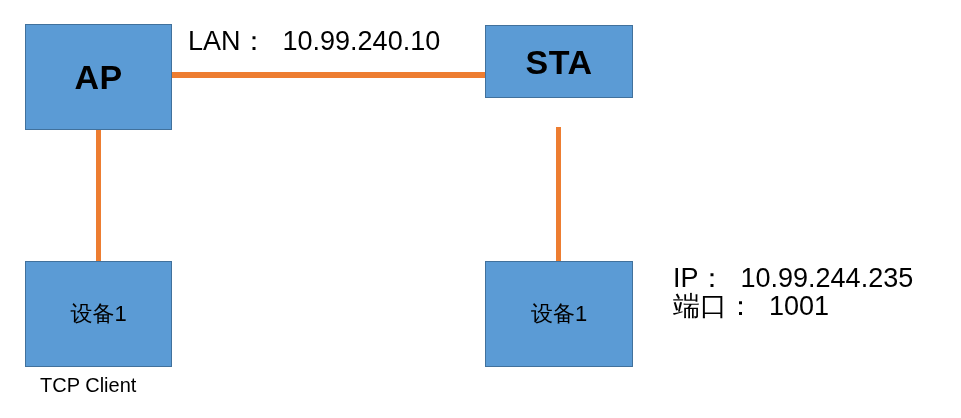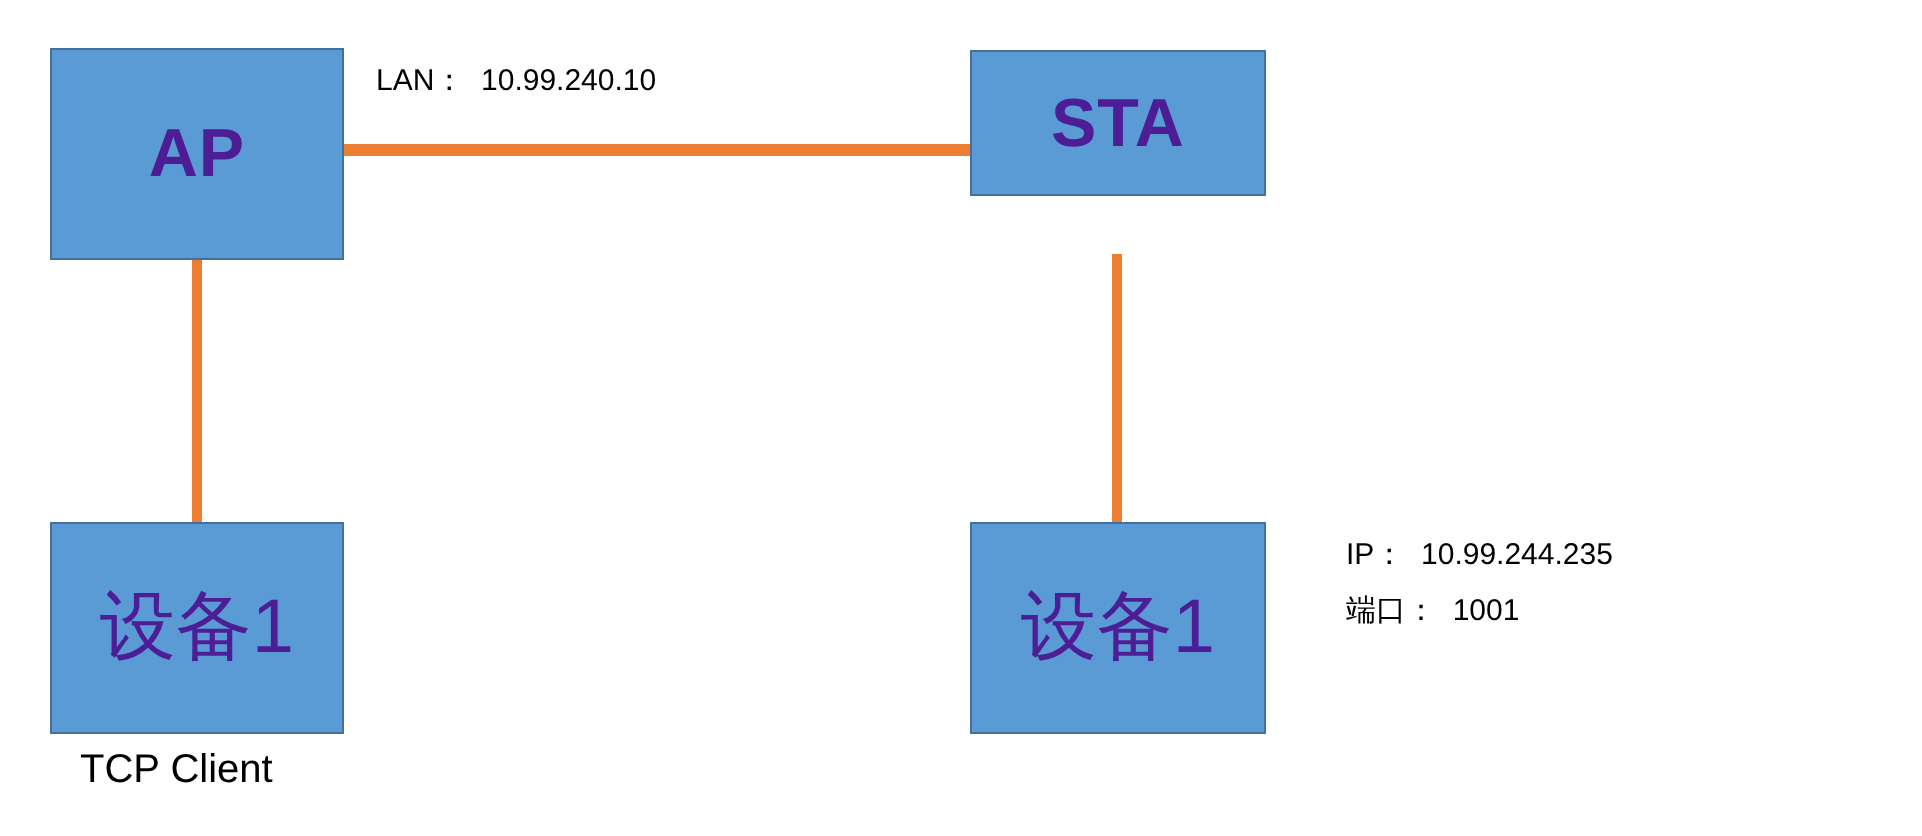--- a/index.html
+++ b/index.html
@@ -23,32 +23,32 @@
     position: absolute;
     box-sizing: border-box;
     background: #5B9BD5;
     border: 1px solid #41719C;
     display: flex;
     align-items: center;
     justify-content: center;
     color: #ffffff;
   }
   .node-label {
-    color: #4c1d95;
+    color: #000000;
     text-align: center;
     line-height: 1;
     white-space: nowrap;
   }
   .node-label.latin {
     font-size: 34px;
     font-weight: bold;
     letter-spacing: 0.5px;
   }
   .node-label.cjk {
-    font-size: 38px;
+    font-size: 22px;
     font-weight: normal;
   }
 
   #node-ap      { left: 25px;  top: 24px;  width: 147px; height: 106px; }
   #node-sta     { left: 485px; top: 25px;  width: 148px; height: 73px; }
   #node-client  { left: 25px;  top: 261px; width: 147px; height: 106px; }
   #node-server  { left: 485px; top: 261px; width: 148px; height: 106px; }
 
   
   .link {
@@ -56,21 +56,21 @@
     background: #ED7D31;
   }
   #link-ap-sta       { left: 170px; top: 72px;  width: 317px; height: 6px; }
   #link-ap-client    { left: 96px;  top: 129px; width: 5px;   height: 133px; }
   #link-sta-server   { left: 556px; top: 127px; width: 5px;   height: 135px; }
 
   
   .annotation {
     position: absolute;
     color: #000000;
-    font-size: 15px;
+    font-size: 27px;
     line-height: 28px;
     white-space: pre;
   }
   #ann-ap-lan       { left: 188px; top: 27px; }
   #ann-sta-net      { left: 674px; top: 28px; }
   #ann-client-ip    { left: 188px; top: 264px; }
   #ann-server-info  { left: 673px; top: 264px; }
 
   
   .caption {

